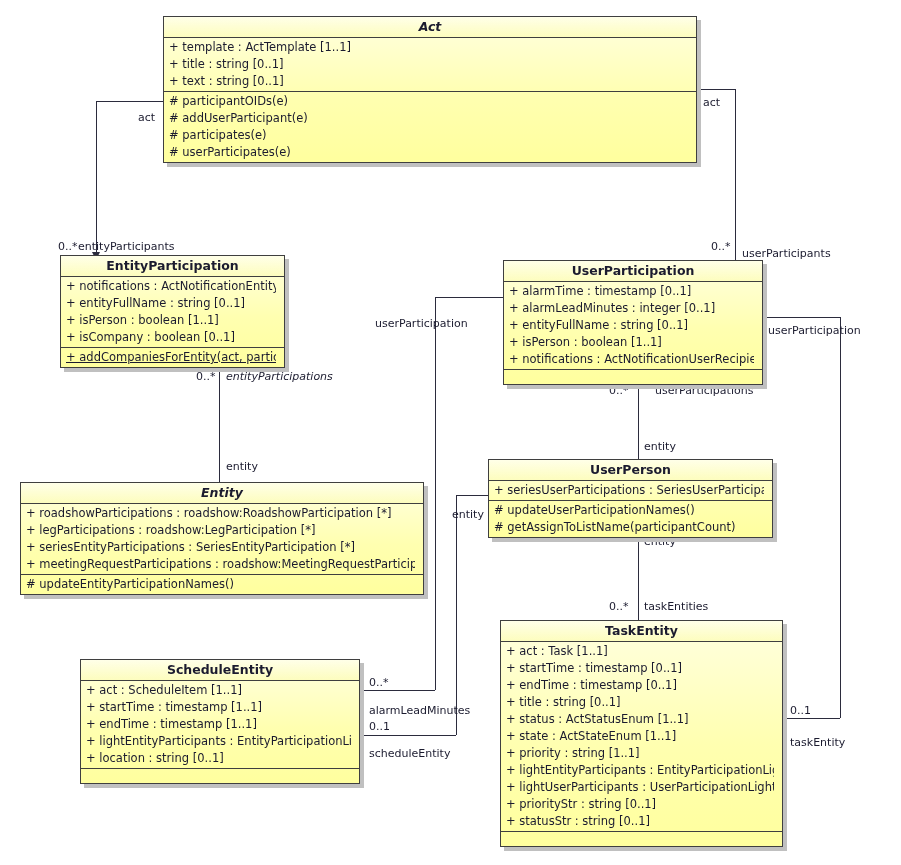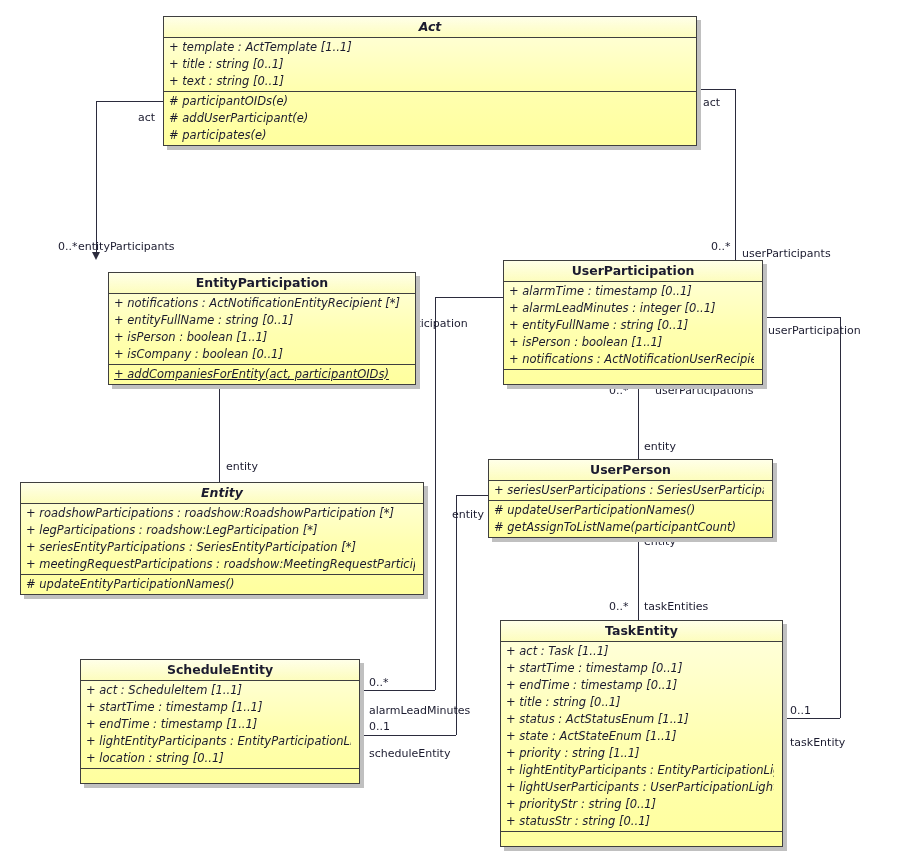--- a/index.html
+++ b/index.html
@@ -27,21 +27,20 @@
     padding:3px 4px 4px 4px;
     border-bottom:1px solid #3f3f3f;
     background:linear-gradient(to bottom,#ffffe8 0%,#fdfdbe 100%);
     line-height:13px;
     white-space:nowrap;
     overflow:hidden;
   }
   .uml-name.abstract{font-style:italic;}
   .compartment{
     padding:1px 8px 1px 0;
-    font-style:italic;
   }
   .compartment.attrs{border-bottom:1px solid #3f3f3f;}
   .compartment.empty{height:12px;}
   .feature{
     padding:1px 4px 1px 5px;
     line-height:15px;
     white-space:nowrap;
     overflow:hidden;
     text-overflow:clip;
   }
@@ -133,24 +132,25 @@
     <div class="uml-name abstract">Act</div>
     <div class="compartment attrs">
       <div class="feature">+ template : ActTemplate [1..1]</div>
       <div class="feature">+ title : string [0..1]</div>
       <div class="feature">+ text : string [0..1]</div>
     </div>
     <div class="compartment ops">
       <div class="feature"># participantOIDs(e)</div>
       <div class="feature"># addUserParticipant(e)</div>
       <div class="feature"># participates(e)</div>
-    </div>
-  </div>
-
-  <div class="uml-class" style="left:60px;top:272px;width:308px;margin-left:48px;">
+      <div class="feature"># userParticipates(e)</div>
+    </div>
+  </div>
+
+  <div class="uml-class" style="left:60px;top:255px;width:225px;">
     <div class="uml-name">EntityParticipation</div>
     <div class="compartment attrs">
       <div class="feature">+ notifications : ActNotificationEntityRecipient [*]</div>
       <div class="feature">+ entityFullName : string [0..1]</div>
       <div class="feature">+ isPerson : boolean [1..1]</div>
       <div class="feature">+ isCompany : boolean [0..1]</div>
     </div>
     <div class="compartment ops">
       <div class="feature static">+ addCompaniesForEntity(act, participantOIDs)</div>
     </div>

